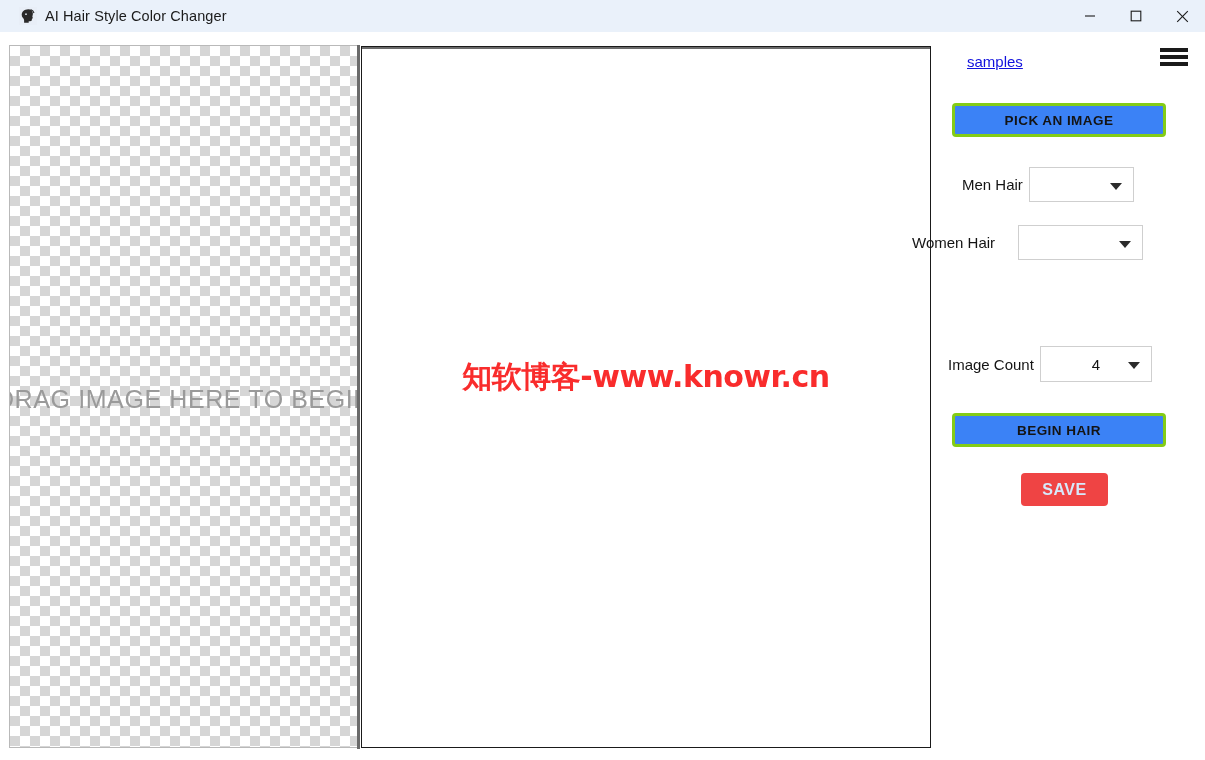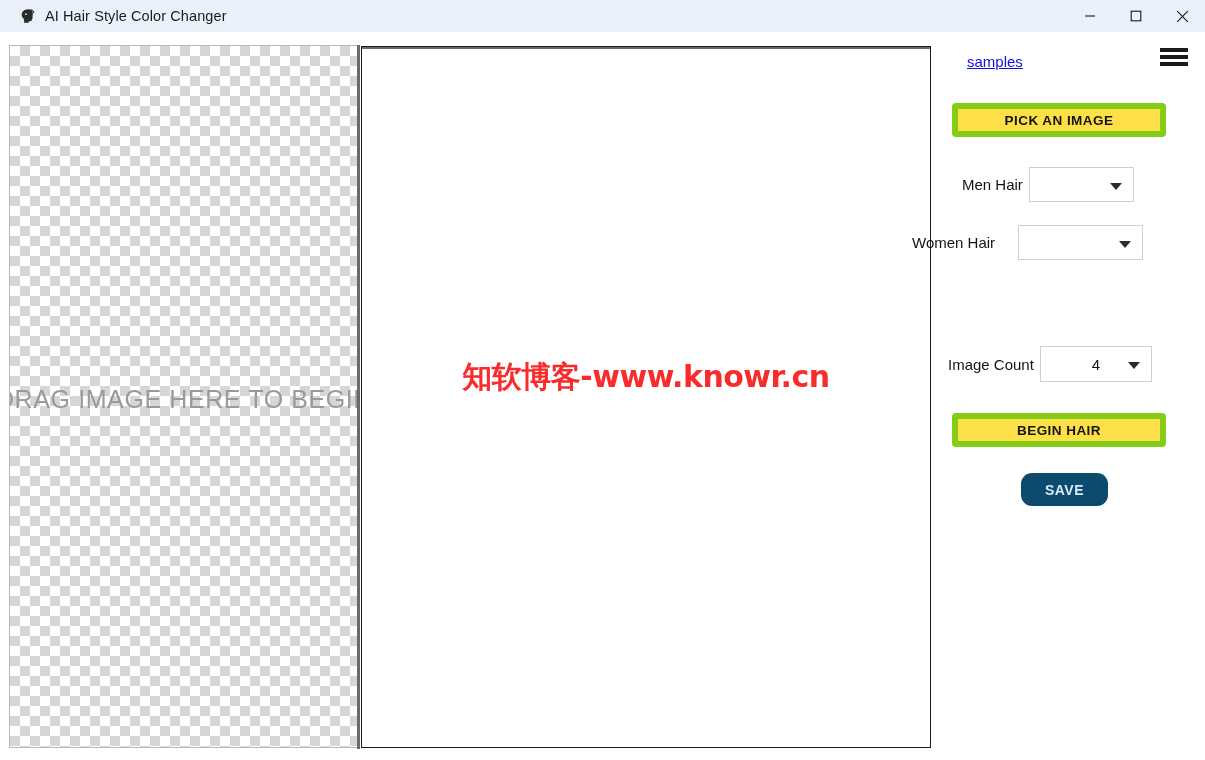--- a/index.html
+++ b/index.html
@@ -133,43 +133,43 @@
   .hamburger span {
     display: block;
     height: 4px; width: 28px;
     background: #1a1a1a;
   }
 
   .flat-btn {
     position: absolute;
     left: 18px;
     width: 214px; height: 34px;
-    background: #fde047;
-    border: 6px solid #84cc16;
+    background: #3b82f6;
+    border: 3px solid #84cc16;
     border-radius: 4px;
     font-family: "Liberation Sans", sans-serif;
     font-size: 13.5px;
     font-weight: bold;
     color: #141414;
     letter-spacing: 0.45px;
     display: flex; align-items: center; justify-content: center;
     cursor: pointer;
   }
   #pick-image-button { top: 71px; }
   #update-hair-button { top: 381px; }
 
   .save-btn {
     position: absolute;
     left: 87px; top: 441px;
     width: 87px; height: 33px;
-    background: #0c4a6e;
+    background: #ef4444;
     border: none;
-    border-radius: 11px;
+    border-radius: 4px;
     font-family: "Liberation Sans", sans-serif;
-    font-size: 14px;
+    font-size: 16px;
     font-weight: bold;
     color: #d7e9fb;
     letter-spacing: 0.5px;
     display: flex; align-items: center; justify-content: center;
     cursor: default;
   }
 
   
   .ctrl-row {
     position: absolute;

